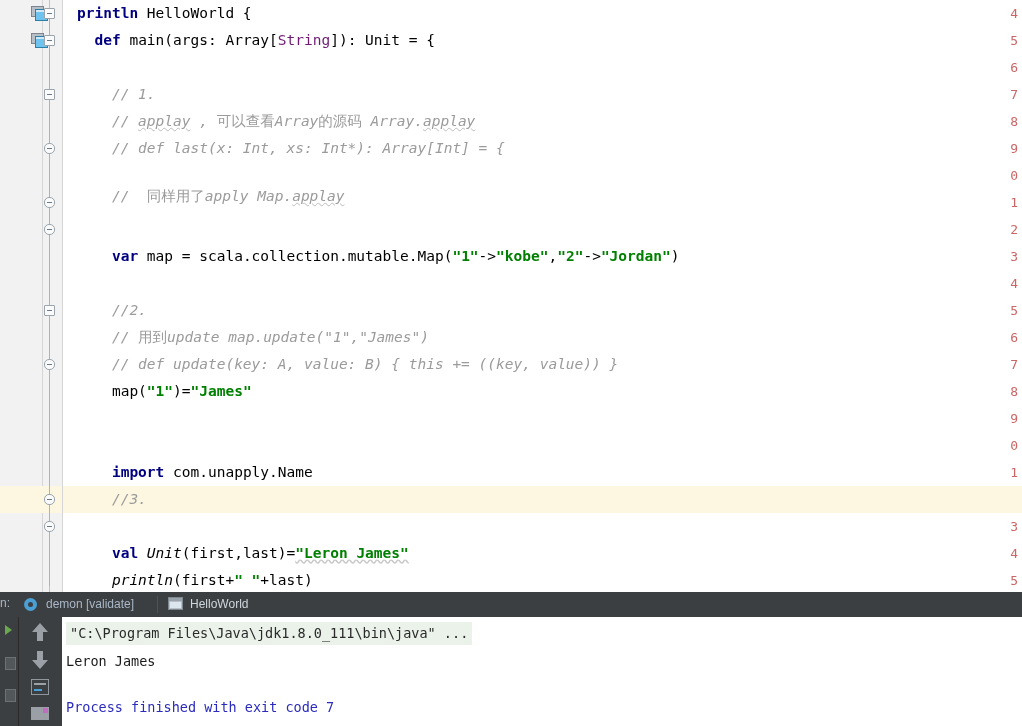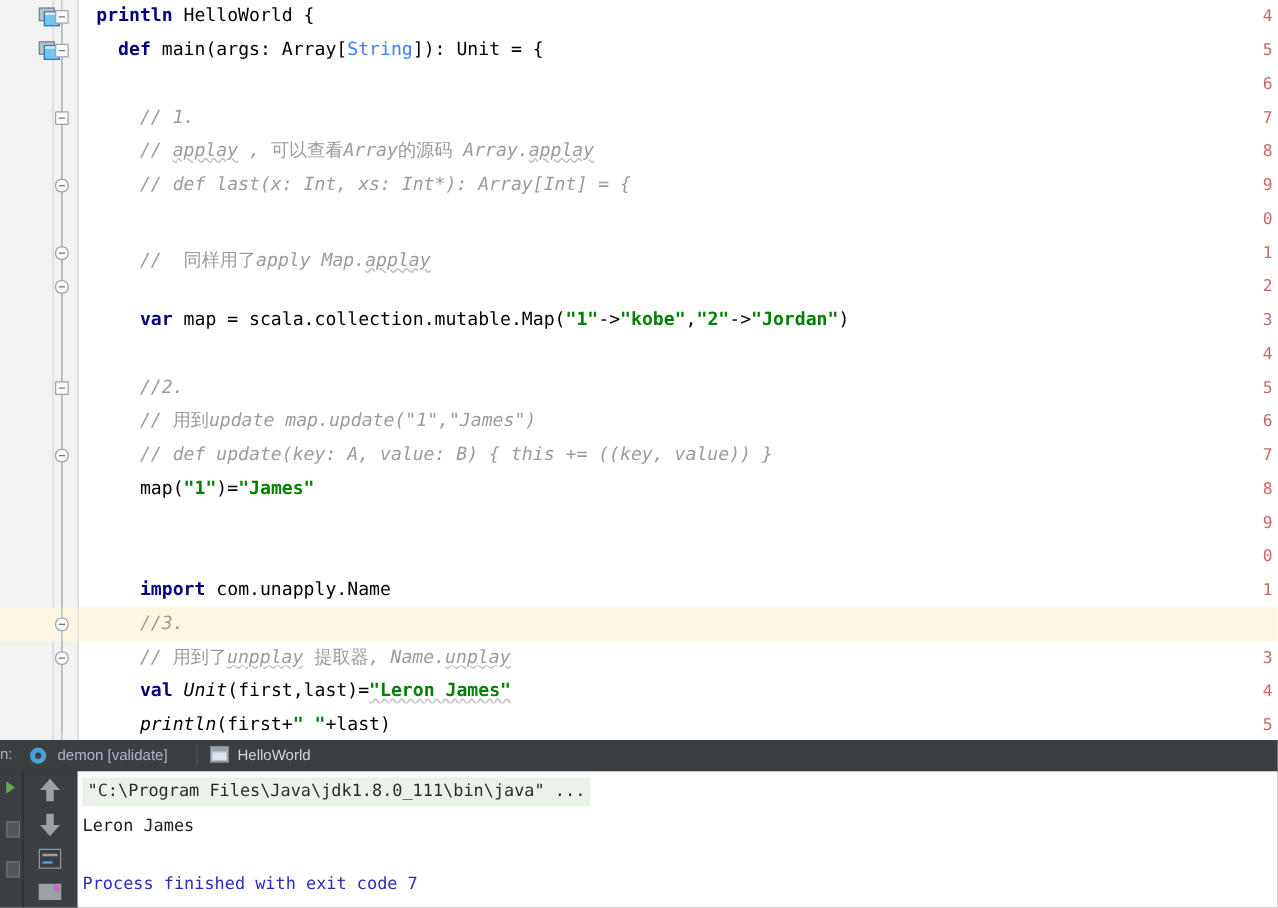--- a/index.html
+++ b/index.html
@@ -88,21 +88,21 @@
     position:absolute;left:62px;right:0;height:27px;background:#fdf6e0;
   }
   .hlgut{
     position:absolute;left:0;width:62px;height:27px;background:#fdf6e0;
   }
 
   .kw{color:#000080;font-weight:bold;}
   .cm{color:#9b9b9b;font-style:italic;}
   .str{color:#008000;font-weight:bold;}
   .num{color:#0000ee;}
-  .typ{color:#3b82f6;}
+  .typ{color:#701a75;}
   .cls{color:#000000;font-style:italic;}
   .mth{color:#000000;font-style:italic;}
   .sq{
     text-decoration:underline;
     text-decoration-style:wavy;
     text-decoration-color:#bdbdbd;
     text-decoration-thickness:1px;
   }
   .sqg{
     text-decoration:underline;
@@ -293,21 +293,21 @@
 
       <div class="line" style="top:54px"></div>
 
       <div class="line" style="top:81px"><span class="cm">    // 1.</span></div>
 
       <div class="line" style="top:108px"><span class="cm">    // <span class="sq">applay</span> , <span class="cn">可以查看</span>Array<span class="cn">的源码</span> Array.<span class="sq">applay</span></span></div>
 
       <div class="line" style="top:135px"><span class="cm">    // def last(x: Int, xs: Int*): Array[Int] = {</span></div>
 
 
-      <div class="line" style="top:196px"><span class="cm">    //  <span class="cn">同样用了</span>apply Map.<span class="sq">applay</span></span></div>
+      <div class="line" style="top:183px"><span class="cm">    //  <span class="cn">同样用了</span>apply Map.<span class="sq">applay</span></span></div>
 
 
       <div class="line" style="top:243px">    <span class="kw">var</span> map = scala.collection.mutable.Map(<span class="str">"1"</span>-&gt;<span class="str">"kobe"</span>,<span class="str">"2"</span>-&gt;<span class="str">"Jordan"</span>)</div>
 
       <div class="line" style="top:270px"></div>
 
       <div class="line" style="top:297px"><span class="cm">    //2.</span></div>
 
       <div class="line" style="top:324px"><span class="cm">    // <span class="cn">用到</span>update map.update("1","James")</span></div>
 
@@ -316,21 +316,20 @@
       <div class="line" style="top:378px">    map(<span class="str">"1"</span>)=<span class="str">"James"</span></div>
 
       <div class="line" style="top:405px"></div>
 
       <div class="line" style="top:432px"></div>
 
       <div class="line" style="top:459px">    <span class="kw">import</span> com.unapply.Name</div>
 
       <div class="line hl" style="top:486px"><span class="cm">    //3.</span></div>
 
-      <div class="line" style="top:513px"><span class="cm">    // <span class="cn">用到了</span><span class="sq">unpplay</span> <span class="cn">提取器</span>, Name.<span class="sq">unplay</span></span></div>
 
       <div class="line" style="top:540px">    <span class="kw">val</span> <span class="cls">Unit</span>(first,last)=<span class="str sqg">"Leron James"</span></div>
 
       <div class="line" style="top:567px">    <span class="mth">println</span>(first+<span class="str">" "</span>+last)</div>
 
     </div>
   </div>
 
   <div class="console">
 

